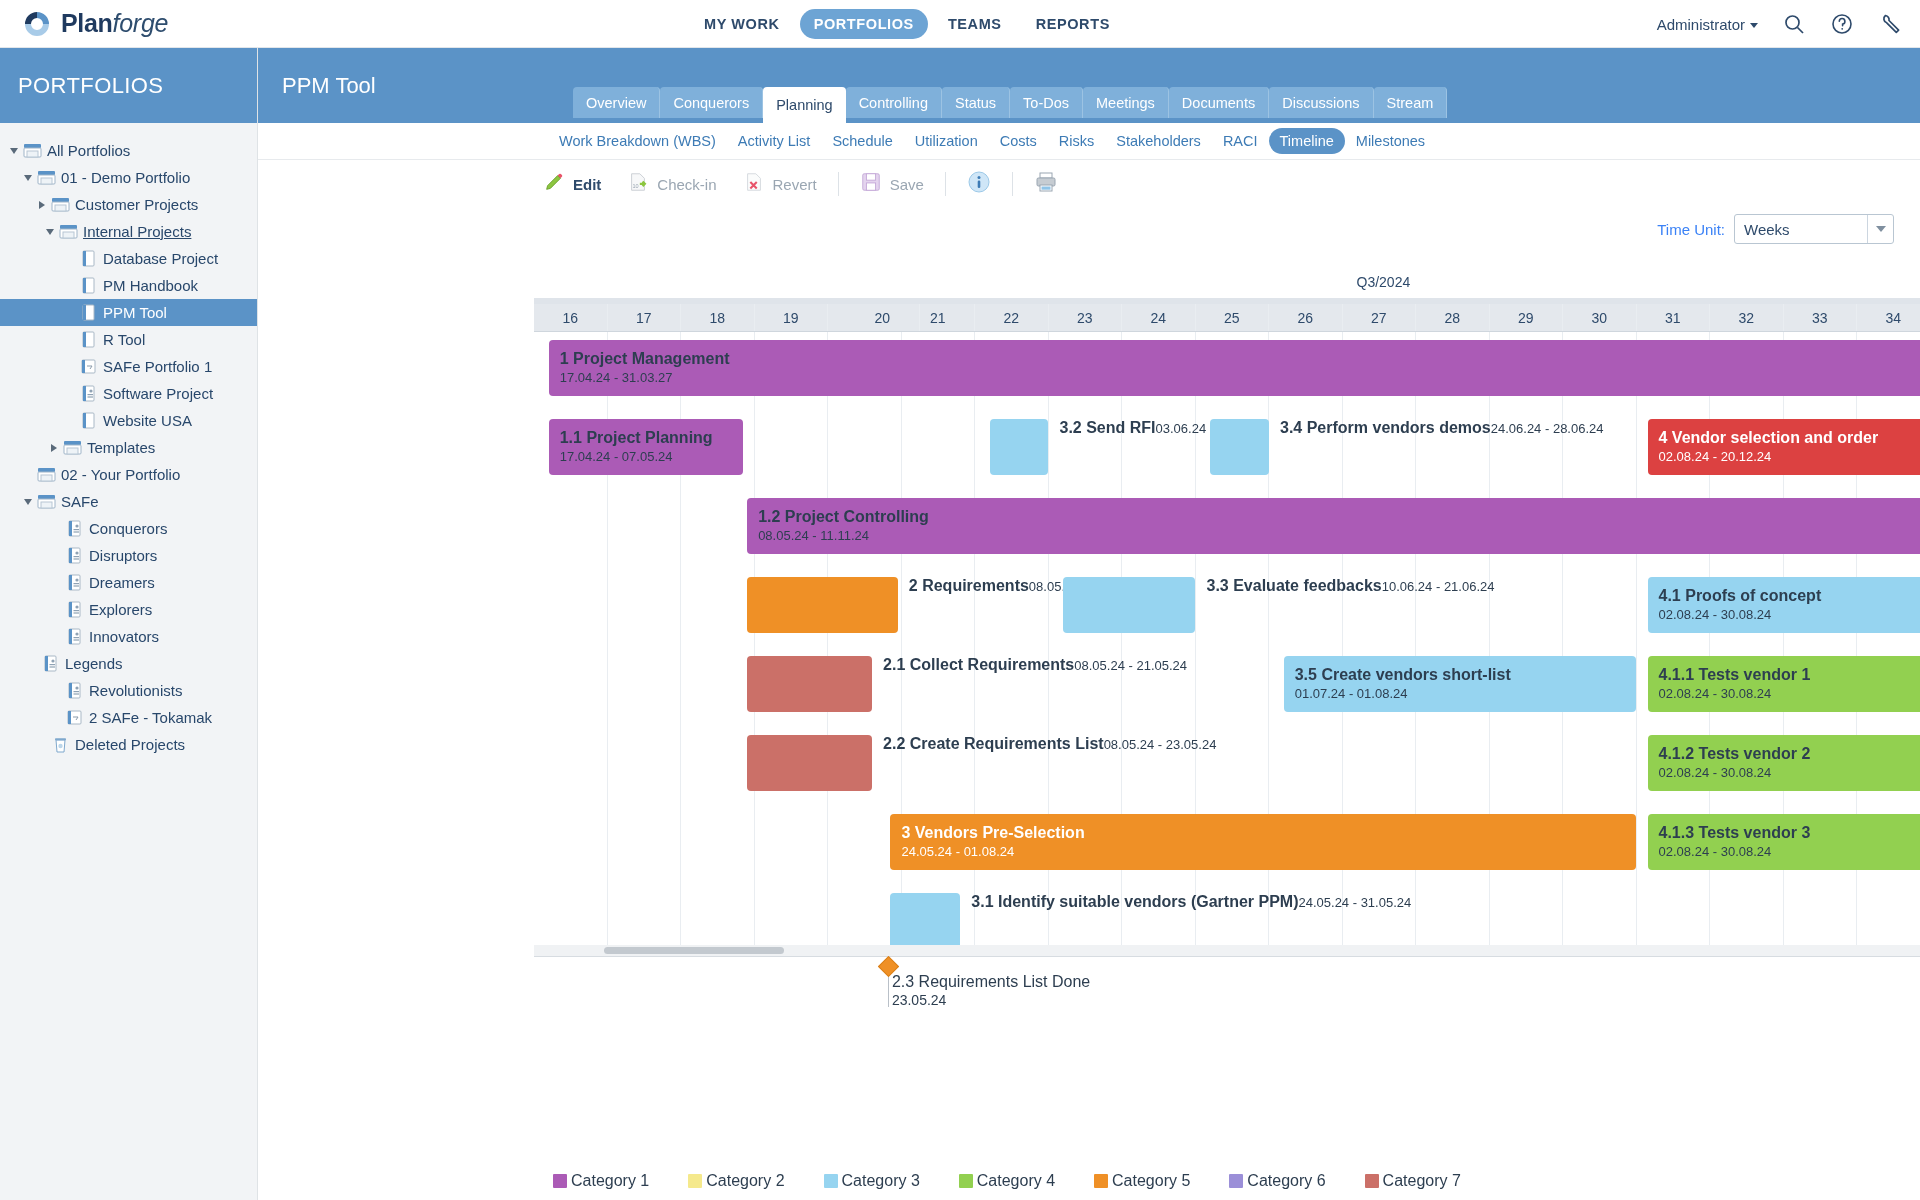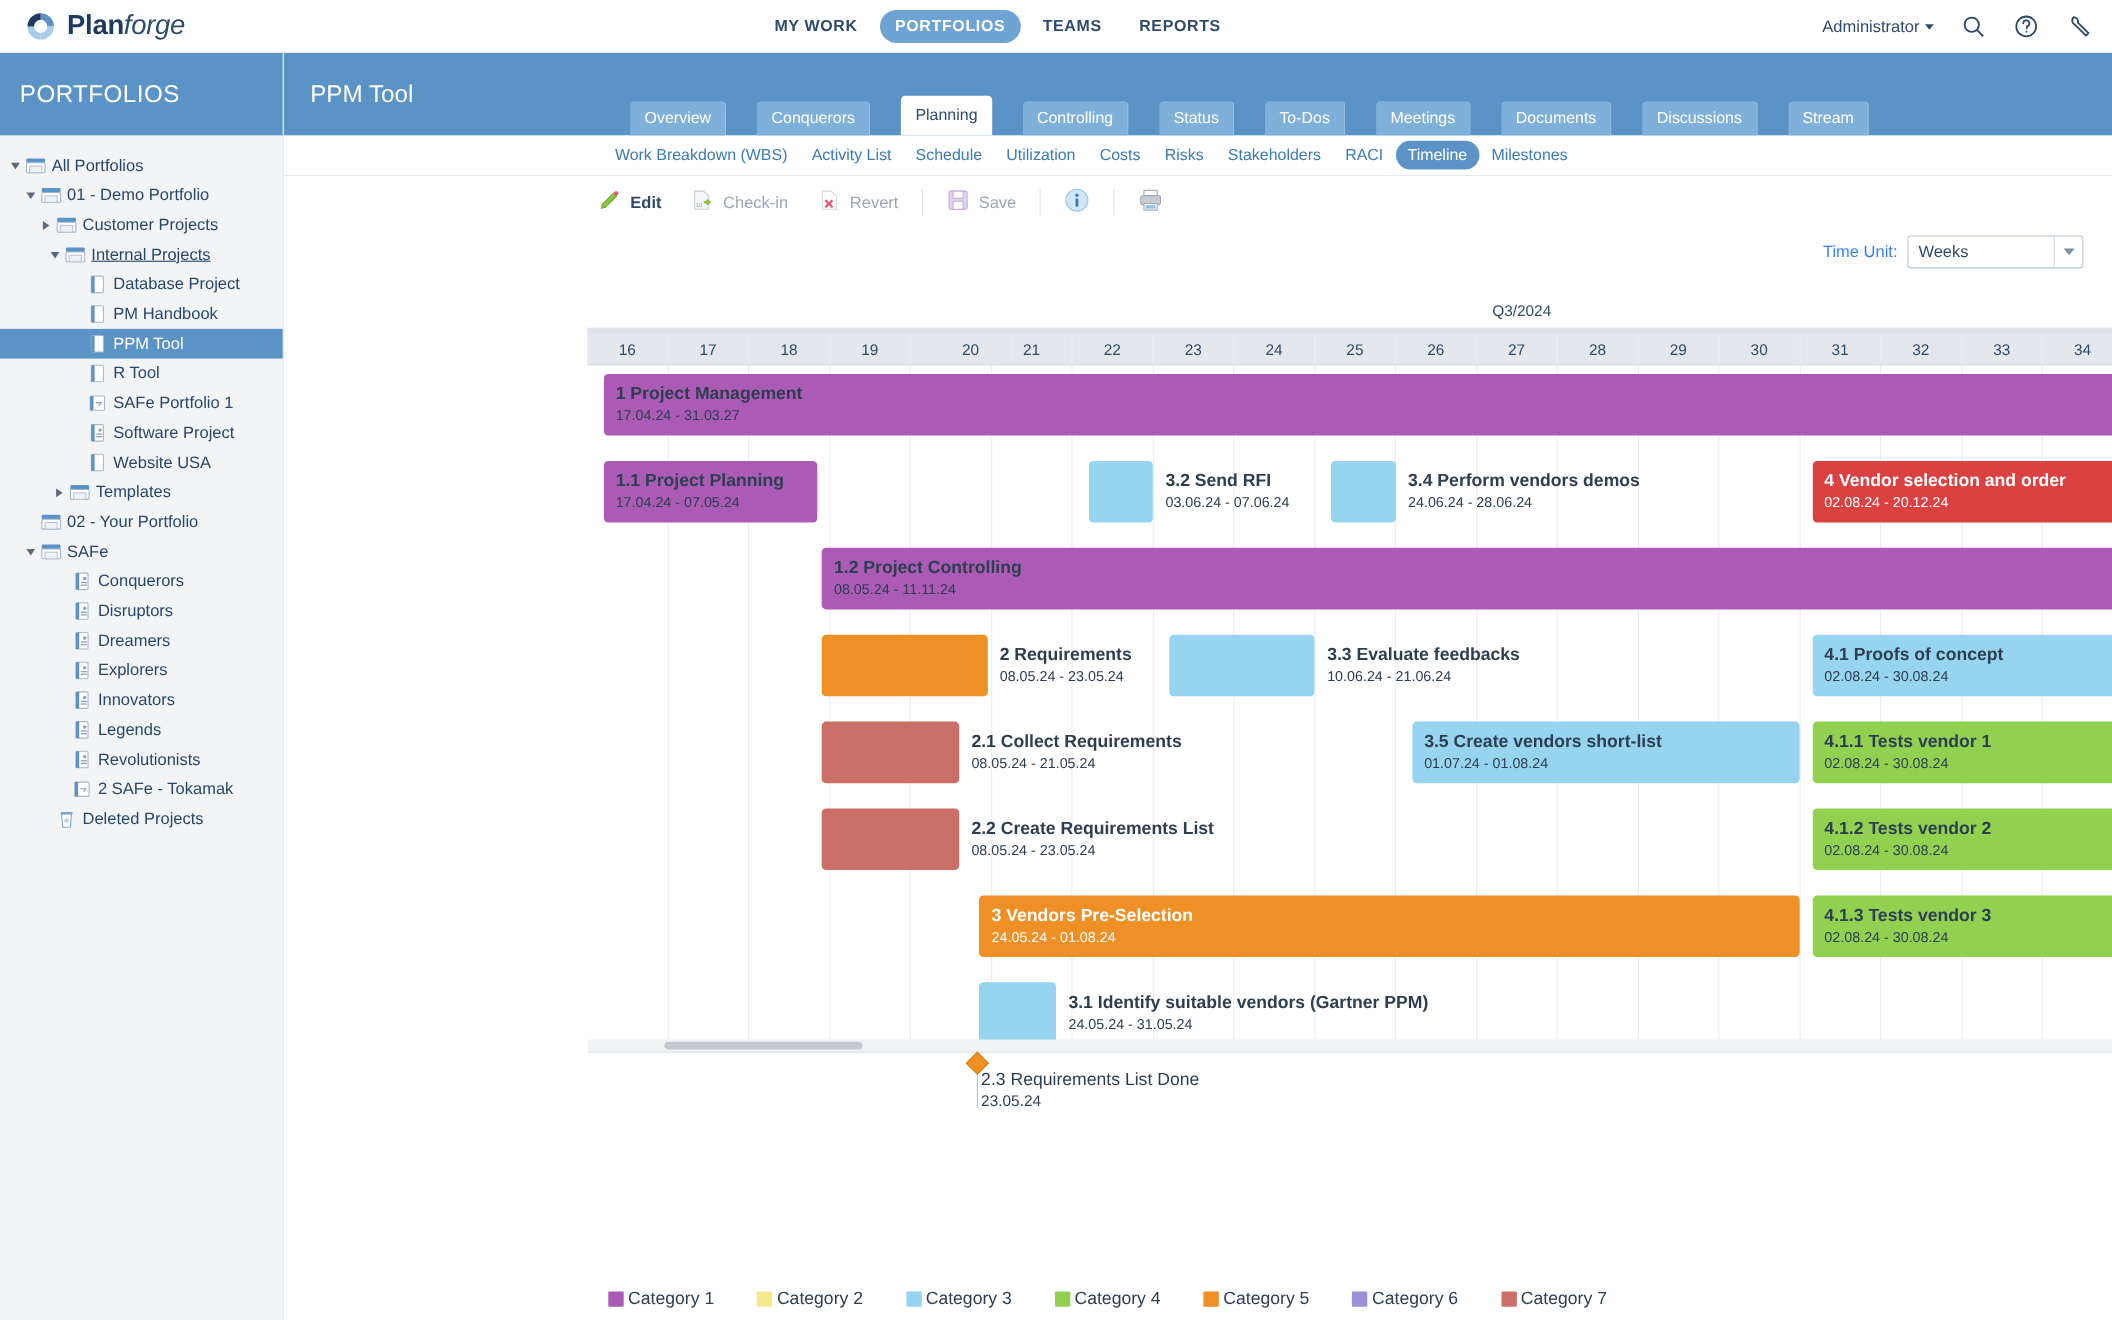--- a/index.html
+++ b/index.html
@@ -55,21 +55,21 @@
   .arrow-r { width:0;height:0;border-top:4.5px solid transparent;border-bottom:4.5px solid transparent;border-left:6px solid #5a6a7a; }
   .arrow-d { width:0;height:0;border-left:4.5px solid transparent;border-right:4.5px solid transparent;border-top:6px solid #5a6a7a; }
   .tico { width: 20px; flex: 0 0 20px; margin-right: 5px; display:flex;align-items:center;justify-content:center;}
   .tlabel { font-size: 15px; }
 
   
   .main { flex: 1; height: 1152px; position: relative; background: #ffffff; overflow: hidden; }
   .proj-head { height: 75px; background: #5b93c7; position: relative; }
   .proj-title { position: absolute; left: 24px; top: 50%; transform: translateY(-50%); color: #fff; font-size: 22px; }
 
-  .tabs { position: absolute; left: 315px; bottom: 0; display: flex; align-items: flex-end; height: 36px; gap: 28px; }
+  .tabs { position: absolute; left: 315px; bottom: 0; display: flex; height: 36px; }
   .tab {
     height: 31px; padding: 0 13px; display: flex; align-items: center;
     font-size: 14.5px; color: #ffffff; background: #7fb0da;
     border-right: 1px solid #9cc3e3; border-top-left-radius: 4px; border-top-right-radius: 4px;
     white-space: nowrap;
   }
   .tab.active { background: #ffffff; color: #2e4a6b; height: 36px; font-weight: 400; border-right: none; }
 
   .subtabs {
     height: 37px; display: flex; align-items: center; gap: 0px;
@@ -119,21 +119,21 @@
     position: absolute; border-radius: 4px; height: 56px;
     display: flex; flex-direction: column; justify-content: center;
     padding-left: 11px; overflow: hidden;
   }
   .bar .t { font-size: 16px; font-weight: 700; line-height: 18px; white-space: nowrap; }
   .bar .d { font-size: 13px; line-height: 16px; margin-top: 2px; white-space: nowrap; }
   .bar.dark .t, .bar.dark .d { color: #2d3e50; }
   .bar.lt .t, .bar.lt .d { color: #ffffff; }
 
   .lbl-out {
-    position: absolute; display: flex; flex-direction: column; justify-content: center; height: 56px;
+    position: absolute; display: flex; flex-direction: row; justify-content: center; height: 56px;
   }
   .lbl-out .t { font-size: 16px; font-weight: 700; color: #2d3e50; line-height: 18px; white-space: nowrap; }
   .lbl-out .d { font-size: 13px; color: #2d3e50; line-height: 16px; margin-top: 2px; white-space: nowrap; }
 
   
   .hscroll-track { position: absolute; left: 0; right: 0; bottom: 0; height: 11px; background: #f0f2f4; }
   .hscroll-thumb { position: absolute; height: 7px; top: 2px; background: #c3c9cf; border-radius: 4px; }
 
   
   .ms-strip { position: relative; height: 85px; margin-left: 276px; width: 1644px; border-top: 1px solid #d7dce1; background:#fff;}
@@ -420,21 +420,21 @@
             <svg width="19" height="17" viewBox="0 0 19 17">
               <rect x="4" y="1" width="11" height="15" rx="1" fill="#fff" stroke="#a9b8c6"></rect>
               <rect x="4" y="1" width="3" height="15" fill="#5b93c7"></rect>
               <circle cx="12" cy="6" r="1.6" fill="#8fa2b4"></circle>
               <rect x="8.5" y="9" width="5.5" height="1.2" fill="#8fa2b4"></rect>
               <rect x="8.5" y="11.4" width="5.5" height="1.2" fill="#8fa2b4"></rect>
             </svg>
           </span>
           <span class="tlabel">Innovators</span>
         </div>
-        <div class="tree-item" style="padding-left: 48px;">
+        <div class="tree-item" style="padding-left: 24px;">
           <span class="tw"></span>
           <span class="tico">
             <svg width="19" height="17" viewBox="0 0 19 17">
               <rect x="4" y="1" width="11" height="15" rx="1" fill="#fff" stroke="#a9b8c6"></rect>
               <rect x="4" y="1" width="3" height="15" fill="#5b93c7"></rect>
               <circle cx="12" cy="6" r="1.6" fill="#8fa2b4"></circle>
               <rect x="8.5" y="9" width="5.5" height="1.2" fill="#8fa2b4"></rect>
               <rect x="8.5" y="11.4" width="5.5" height="1.2" fill="#8fa2b4"></rect>
             </svg>
           </span>

